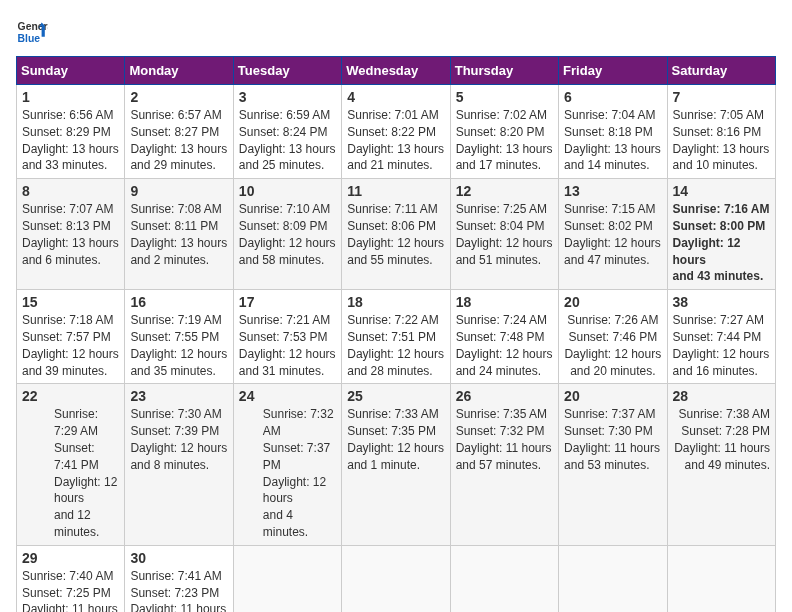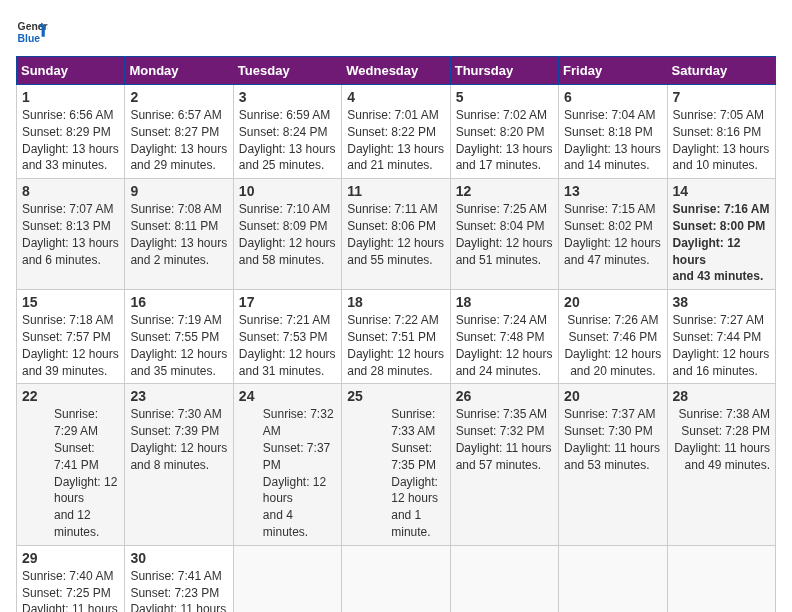--- a/index.html
+++ b/index.html
@@ -278,21 +278,21 @@
         </td>
         <td>
           <span class="day-number">24</span>
           <div class="day-info" style="white-space: pre-line; margin-left: 24px;">Sunrise: 7:32 AM
 Sunset: 7:37 PM
 Daylight: 12 hours
 and 4 minutes.</div>
         </td>
         <td>
           <span class="day-number">25</span>
-          <div class="day-info" style="white-space: pre-line; margin-left: 44px;">Sunrise: 7:33 AM
+          <div class="day-info" style="white-space: pre-line;">Sunrise: 7:33 AM
 Sunset: 7:35 PM
 Daylight: 12 hours
 and 1 minute.</div>
         </td>
         <td>
           <span class="day-number">26</span>
           <div class="day-info" style="white-space: pre-line;">Sunrise: 7:35 AM
 Sunset: 7:32 PM
 Daylight: 11 hours
 and 57 minutes.</div>

